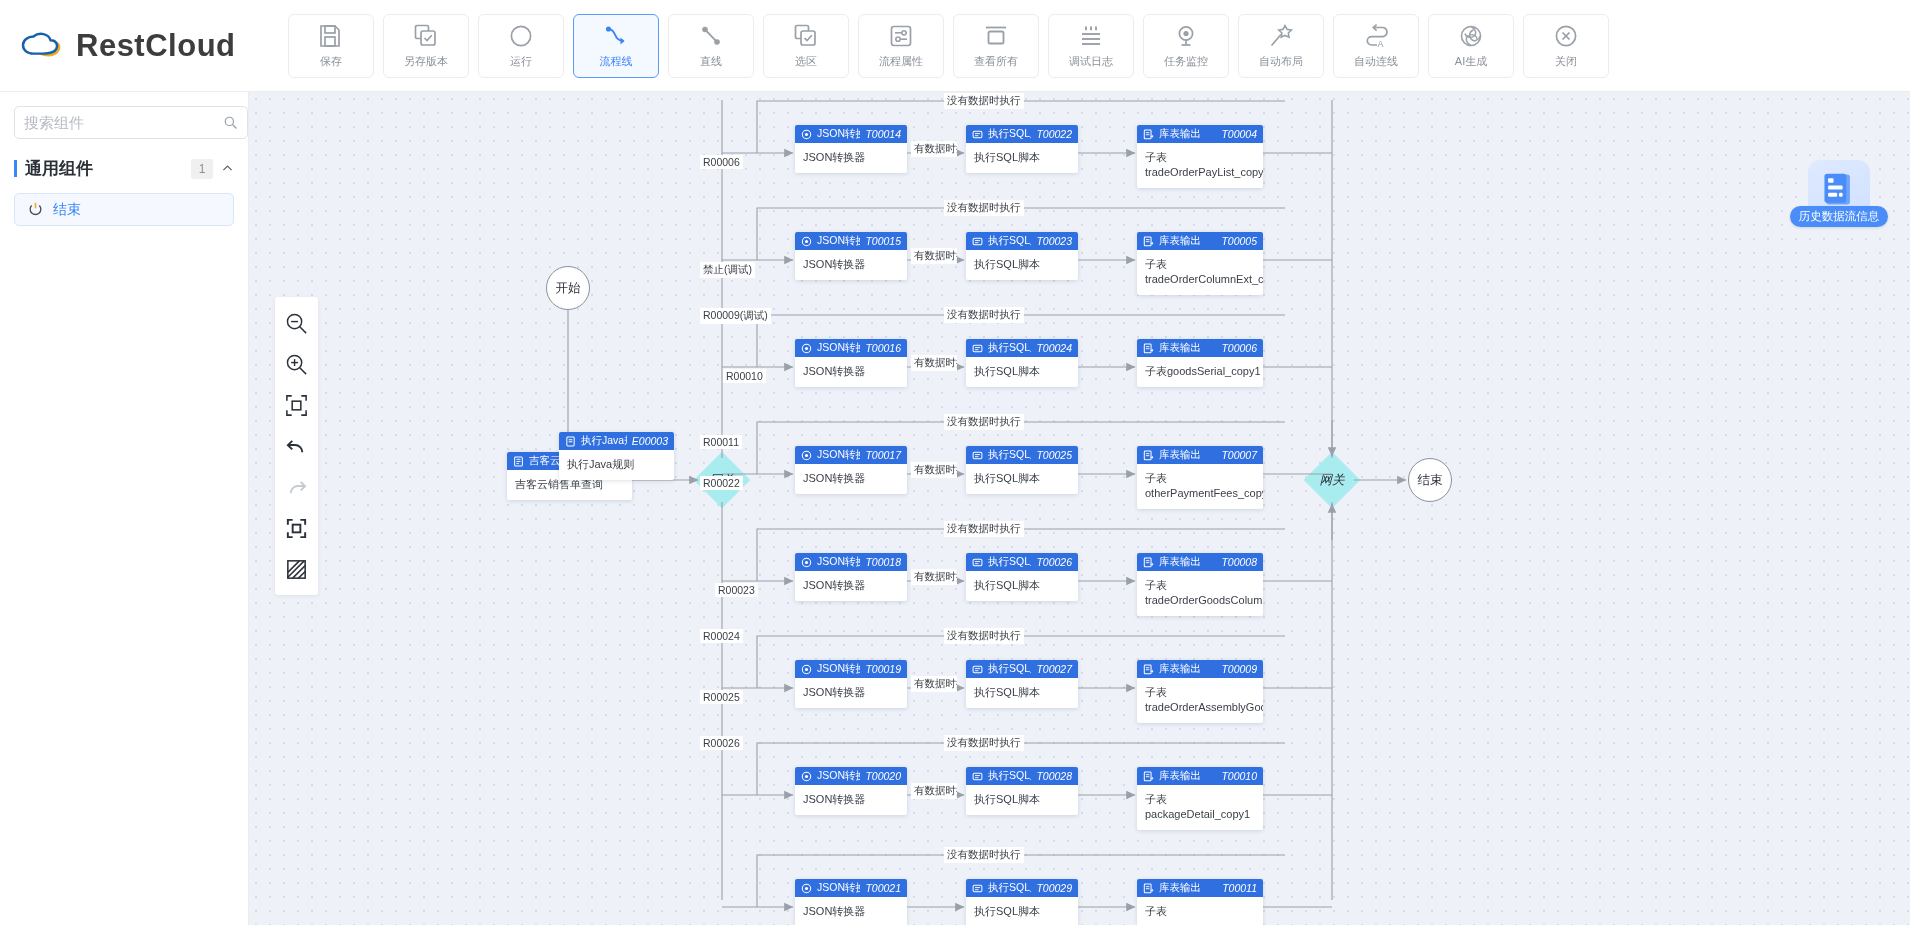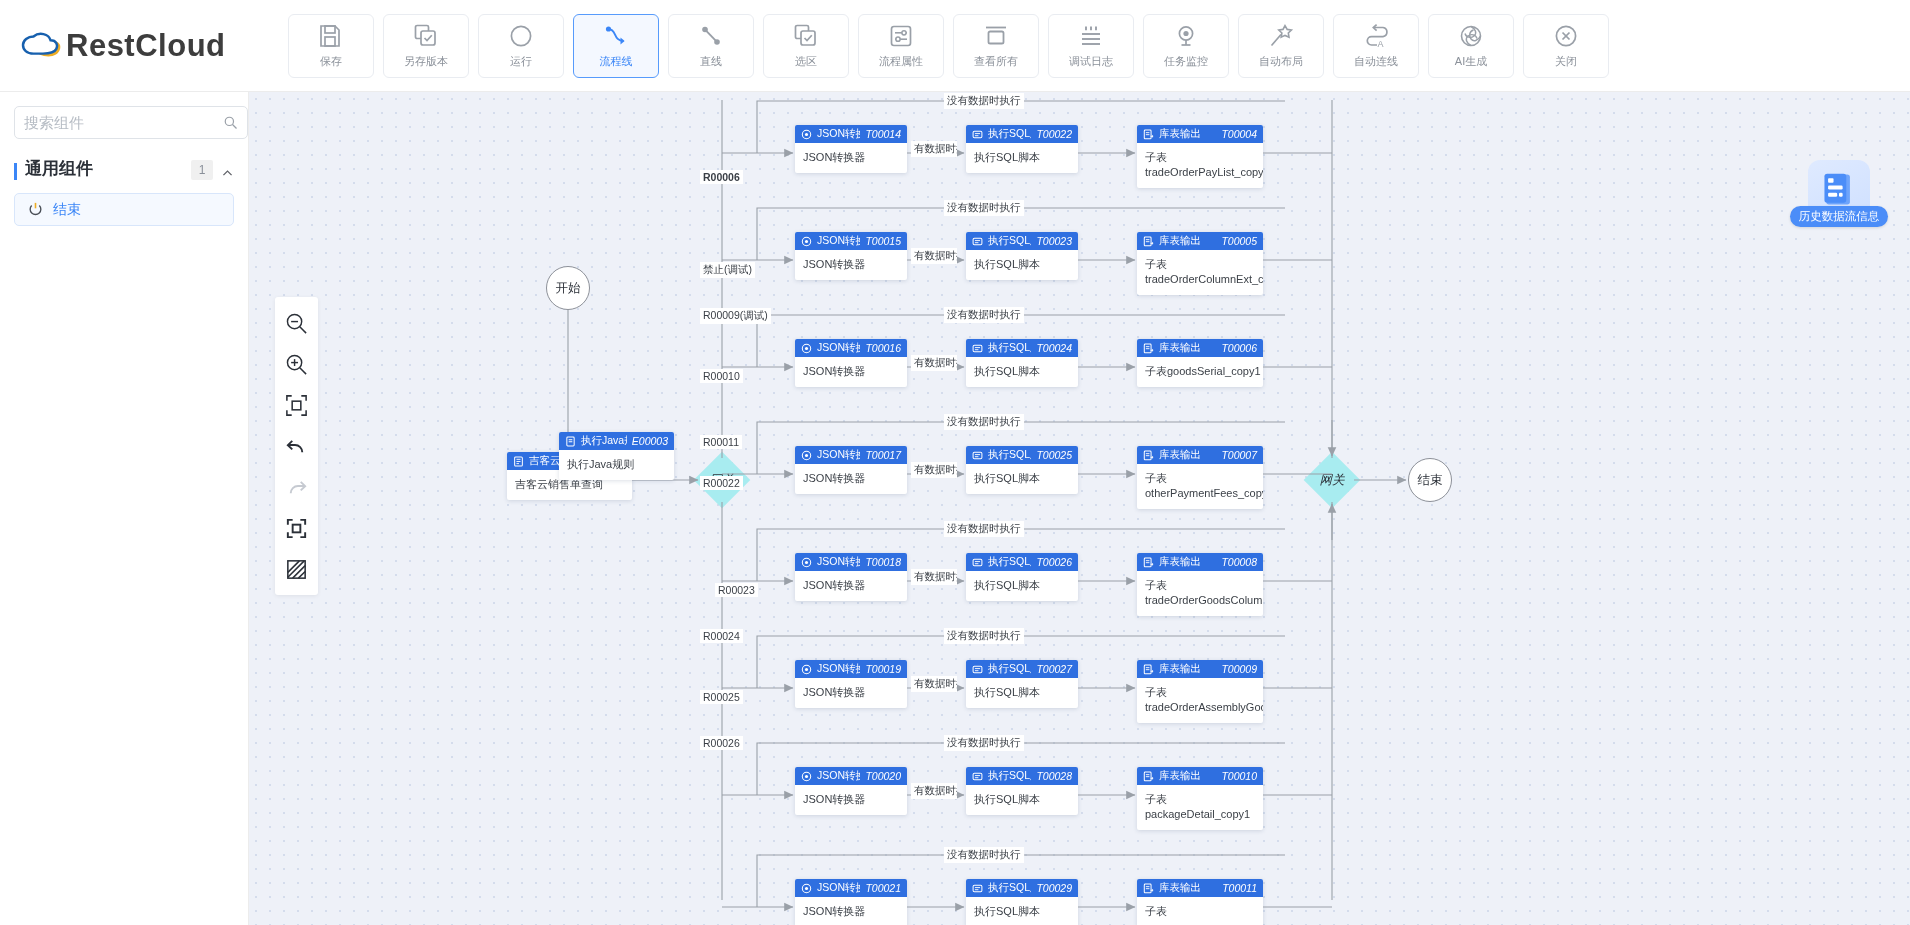--- a/index.html
+++ b/index.html
@@ -14,21 +14,21 @@
   
   .header {
     position: absolute; left: 0; top: 0; width: 1910px; height: 92px;
     background: #ffffff; display: flex; align-items: center;
     border-bottom: 1px solid #ececec;
   }
   .brand { display: flex; align-items: center; padding-left: 20px; width: 280px; flex: none; }
   .brand-logo { width: 46px; height: 40px; position: relative; flex: none; }
   .brand-name {
     font-size: 31px; font-weight: bold; color: #3d3d3d; letter-spacing: .5px;
-    white-space: nowrap;
+    margin-left: 10px; white-space: nowrap;
   }
   .toolbar { display: flex; align-items: center; gap: 9px; padding-left: 8px; }
   .tb-btn {
     width: 86px; height: 64px; border: 1px solid #e9ecf1; border-radius: 6px;
     background: #fff; display: flex; flex-direction: column; align-items: center;
     justify-content: center; gap: 5px; cursor: pointer;
   }
   .tb-btn .tb-ico { width: 26px; height: 26px; display: block; color: #9aa0a8; }
   .tb-btn .tb-lbl { font-size: 11px; color: #8a9099; white-space: nowrap; }
   .tb-btn.active { border: 1px solid #579bfc; background: #f4f8ff; }
@@ -46,21 +46,21 @@
     display: flex; align-items: center; padding: 0 9px; background: #fff;
   }
   .search-box input {
     flex: 1; border: none; outline: none; font-size: 15px; color: #333;
     font-family: "Liberation Sans", sans-serif; background: transparent;
   }
   .search-box input::placeholder { color: #b6bcc4; }
   .search-ico { width: 15px; height: 15px; color: #9aa0a8; flex: none; }
   .list-ico { width: 22px; height: 18px; color: #2b3038; flex: none; cursor: pointer; }
   .group-hdr {
-    display: flex; align-items: flex-end; margin: 18px 14px 0 14px; gap: 8px; cursor: pointer;
+    display: flex; align-items: center; margin: 18px 14px 0 14px; gap: 8px; cursor: pointer;
   }
   .group-bar { width: 3px; height: 17px; background: #3b86f7; flex: none; }
   .group-title { font-size: 17px; font-weight: bold; color: #2b3038; }
   .group-count {
     margin-left: auto; background: #f0f0f0; color: #8a9099; font-size: 12px;
     min-width: 22px; height: 20px; line-height: 20px; text-align: center; border-radius: 2px;
   }
   .group-chev { width: 13px; height: 13px; color: #606268; flex: none; }
   .comp-item {
     margin: 13px 14px 0 14px; height: 33px; border: 1px solid #d8e6fb; border-radius: 5px;
@@ -518,21 +518,21 @@
               <span class="nh-title">库表输出</span>
               <span class="nh-id">T00004</span>
             </div>
             <div class="node-body">
               <span class="l2">子表</span>
               <span class="l2">tradeOrderPayList_copy1</span>
             </div>
           </div>
           <div class="elabel clip" style="left: 662px; top: 49px; width: 46px;">有数据时执行</div>
           <div class="elabel" style="left: 695px; top: 1px;">没有数据时执行</div>
-          <div class="elabel" style="left: 451px; top: 78px; font-weight: bold;">R00006</div>
+          <div class="elabel" style="left: 451px; top: 63px;">R00006</div>
           <div class="node" style="left: 546px; top: 140px; width: 112px;">
             <div class="node-hdr">
               <svg class="nh-ico" viewBox="0 0 12 12">
                 <circle cx="6" cy="6" r="4.6" fill="none" stroke="#fff" stroke-width="1.1"></circle>
                 <circle cx="6" cy="6" r="1.7" fill="#fff"></circle>
               </svg>
               <span class="nh-title">JSON转换器</span>
               <span class="nh-id">T00015</span>
             </div>
             <div class="node-body">JSON转换器</div>
@@ -603,21 +603,21 @@
               <span class="nh-title">库表输出</span>
               <span class="nh-id">T00006</span>
             </div>
             <div class="node-body">
               <span class="l2">子表goodsSerial_copy1</span>
               <span class="l2"></span>
             </div>
           </div>
           <div class="elabel clip" style="left: 662px; top: 263px; width: 46px;">有数据时执行</div>
           <div class="elabel" style="left: 695px; top: 215px;">没有数据时执行</div>
-          <div class="elabel" style="left: 451px; top: 277px;">R00010</div>
+          <div class="elabel" style="left: 474px; top: 277px;">R00010</div>
           <div class="elabel" style="left: 451px; top: 323px; margin-top: 20px;">R00011</div>
           <div class="node" style="left: 546px; top: 354px; width: 112px;">
             <div class="node-hdr">
               <svg class="nh-ico" viewBox="0 0 12 12">
                 <circle cx="6" cy="6" r="4.6" fill="none" stroke="#fff" stroke-width="1.1"></circle>
                 <circle cx="6" cy="6" r="1.7" fill="#fff"></circle>
               </svg>
               <span class="nh-title">JSON转换器</span>
               <span class="nh-id">T00017</span>
             </div>

